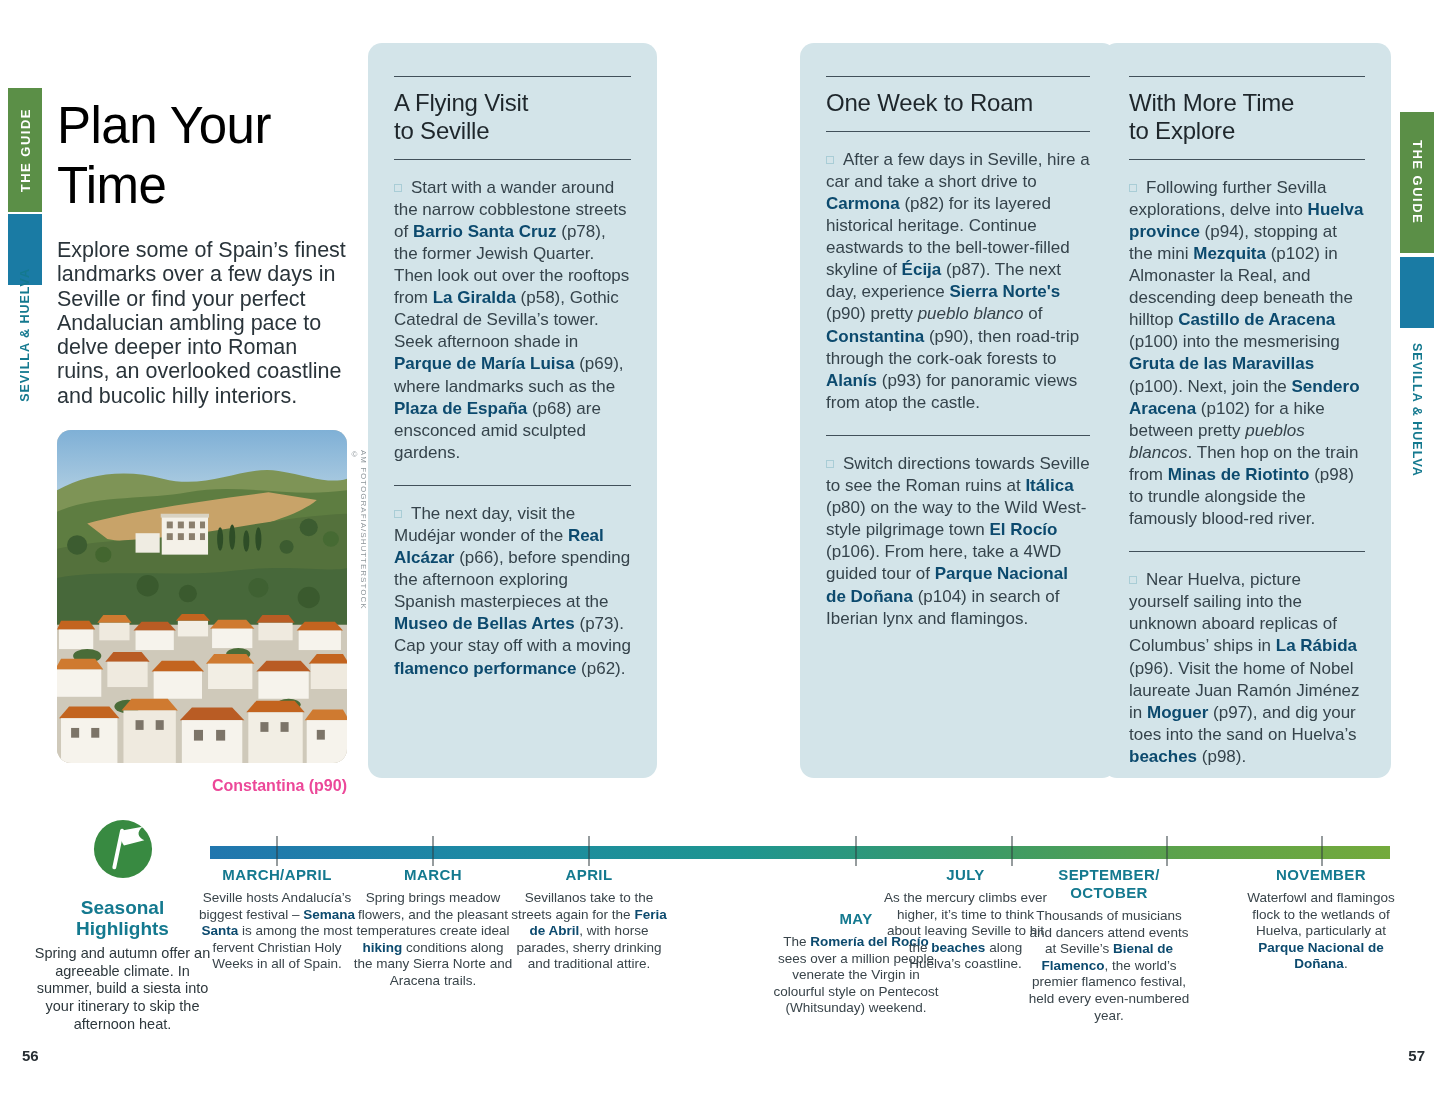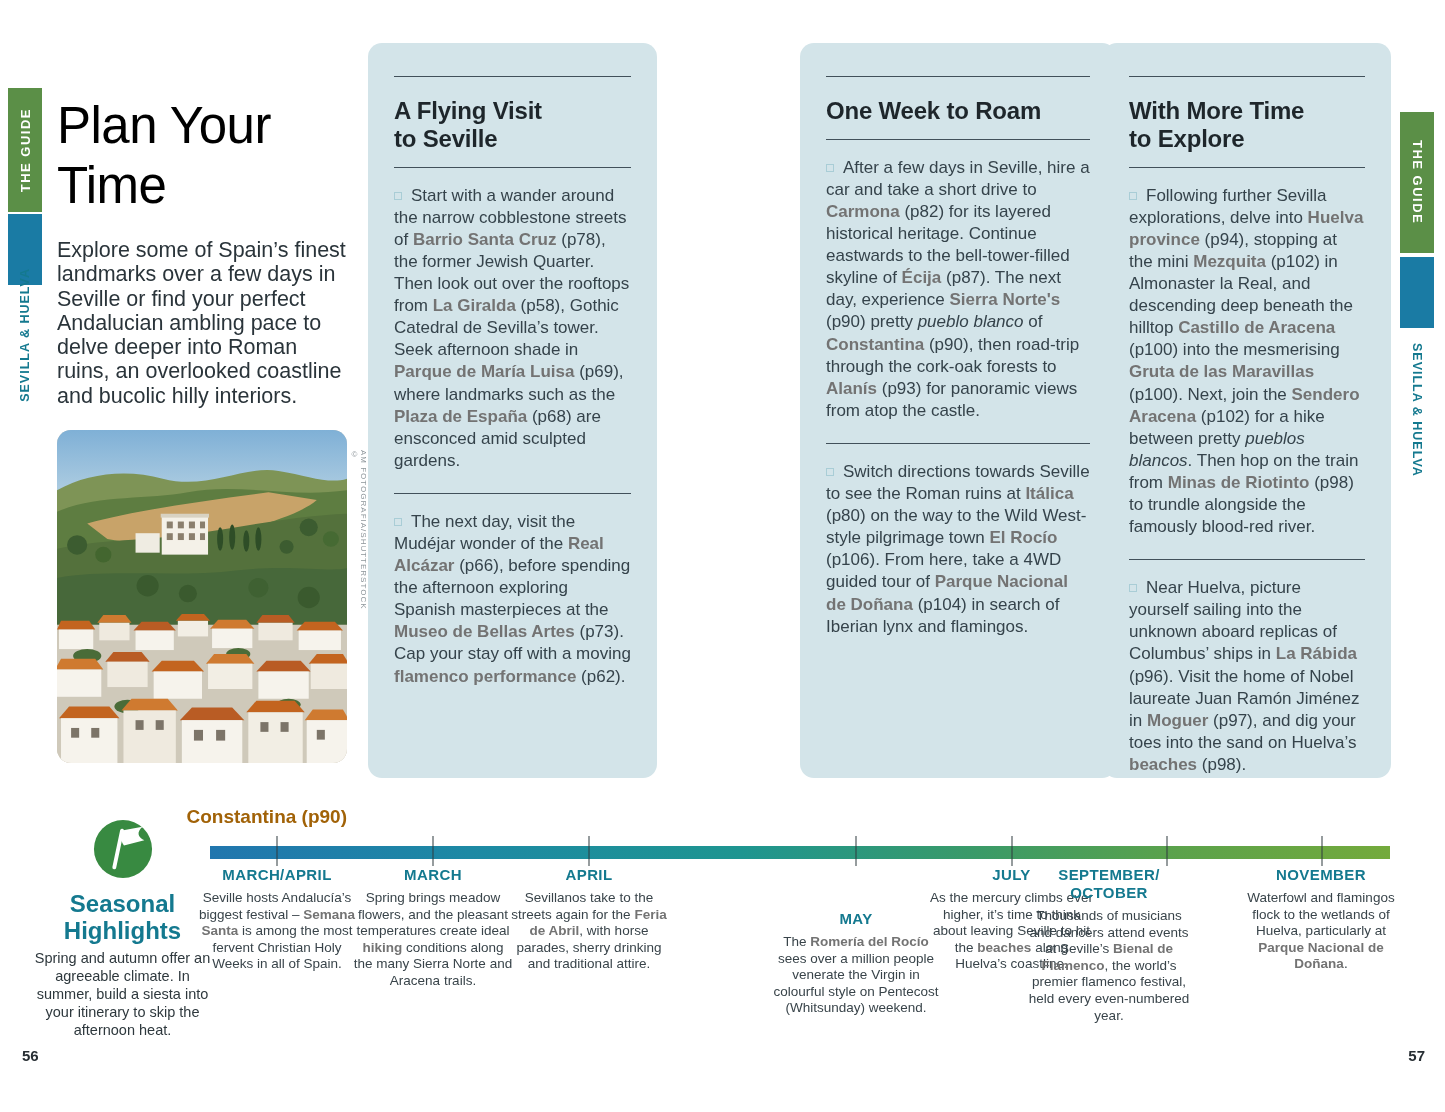--- a/index.html
+++ b/index.html
@@ -48,52 +48,52 @@
   .photo{
     position:absolute;left:57px;top:430px;width:290px;height:333px;
     border-radius:14px;overflow:hidden;background:#cfc9ba;
   }
   .photo svg{display:block;width:100%;height:100%;}
   .photo-credit{
     position:absolute;left:350px;top:450px;height:170px;
     writing-mode:vertical-rl;font-size:8px;letter-spacing:1px;color:#8e969b;
   }
   .photo-caption{
-    position:absolute;left:57px;top:806px;width:290px;
-    text-align:right;font-size:19px;font-weight:bold;color:#a16207;
+    position:absolute;left:57px;top:777px;width:290px;
+    text-align:right;font-size:16px;font-weight:bold;color:#ec4899;
   }
   
   .cards{position:absolute;left:0;top:0;width:100%;height:0;}
   .card{
     position:absolute;top:43px;height:735px;width:289px;
     background:var(--card-bg);border-radius:14px;
     padding:33px 26px 0 26px;
   }
   .card:nth-child(1){left:368px;}
   .card:nth-child(2){left:800px;width:316px;}
   .card:nth-child(3){left:1103px;width:288px;}
   .rule{height:0;border-top:1.5px solid var(--rule);}
   .card-title{
-    font-size:24px;line-height:1.16;font-weight:bold;color:var(--ink);
-    margin:20px 0 14px 0;white-space:pre-line;letter-spacing:-0.2px;
+    font-size:24px;line-height:1.16;font-weight:normal;color:var(--ink);
+    margin:12px 0 14px 0;white-space:pre-line;letter-spacing:-0.2px;
   }
   .card-para{
     margin:17px 0 21px 0;font-size:17px;line-height:1.3;color:var(--body);
   }
-  .card-para .b,.month-text .b{font-weight:bold;color:#737373;}
+  .card-para .b,.month-text .b{font-weight:bold;color:#0c4a6e;}
   .card-para .i,.month-text .i{font-style:italic;}
   .sq{
     display:inline-block;width:8px;height:8px;margin-right:9px;
     border:1.5px solid #a9cdd6;vertical-align:1px;
   }
   
   .seasonal{position:absolute;left:30px;top:818px;width:185px;text-align:center;}
   .flag-badge{width:62px;height:62px;margin:0 auto;}
   .seasonal-title{
-    margin-top:11px;font-size:24px;line-height:1.12;font-weight:bold;
+    margin-top:17px;font-size:19px;line-height:1.12;font-weight:bold;
     color:var(--teal);white-space:pre-line;
   }
   .seasonal-text{margin-top:5px;font-size:14.5px;line-height:1.24;color:#2e383d;}
   
   .tl-bar{
     position:absolute;left:210px;top:846px;width:1180px;height:13px;z-index:1;
     background:linear-gradient(90deg,#2176ae 0%,#1d89a4 22%,#1e9590 45%,#3a9a68 65%,#5ba24b 82%,#74aa3c 100%);
   }
   .ticks{position:absolute;left:0;top:836px;width:100%;height:30px;z-index:2;}
   .tick{position:absolute;top:0;width:2px;height:30px;background:rgba(45,57,62,0.5);}
@@ -103,21 +103,21 @@
   .tick:nth-child(4){left:855px;}
   .tick:nth-child(5){left:1011px;}
   .tick:nth-child(6){left:1166px;}
   .tick:nth-child(7){left:1321px;}
   .months{position:absolute;left:0;top:866px;width:100%;height:220px;}
   .month{position:absolute;top:0;text-align:center;}
   .month:nth-child(1){left:198px;width:158px;}
   .month:nth-child(2){left:352px;width:162px;}
   .month:nth-child(3){left:508px;width:162px;}
   .month:nth-child(4){left:772px;width:168px;margin-top:44px;}
-  .month:nth-child(5){left:930px;width:163px;}
+  .month:nth-child(5){left:884px;width:163px;}
   .month:nth-child(6){left:1025px;width:168px;}
   .month:nth-child(7){left:1235px;width:172px;}
   .month-label{
     font-size:15px;font-weight:bold;color:var(--teal);
     letter-spacing:0.4px;line-height:1.2;white-space:pre-line;
   }
   .month-text{margin-top:6px;font-size:13.5px;line-height:1.23;color:#39444a;}
   
   .pagenum{position:absolute;top:1047px;font-size:15px;font-weight:bold;color:#272e33;}
   .pagenum.left{left:22px;}

